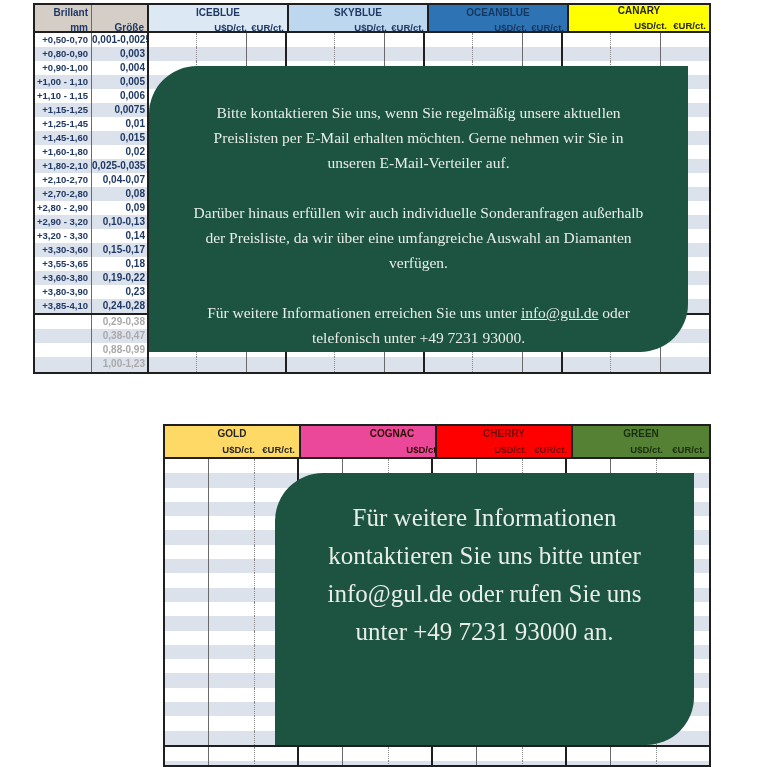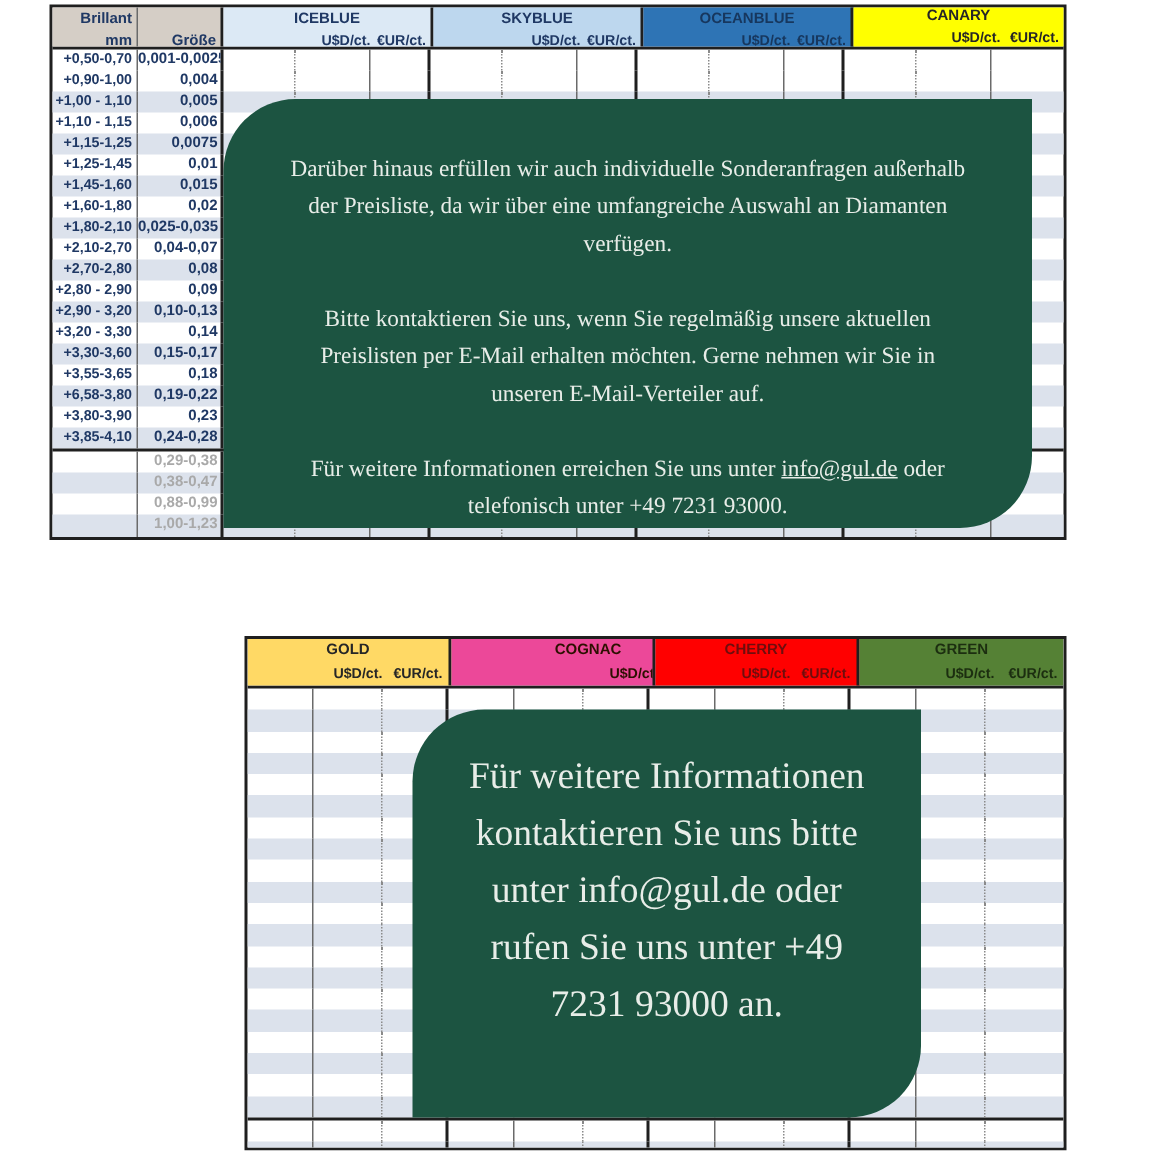--- a/index.html
+++ b/index.html
@@ -68,21 +68,21 @@
   .row .q3:last-child{border-right:none;}
   .t2 .extra{border-top:2px solid var(--thick);}
 
   
   .overlay{position:absolute;background:var(--greenbox);color:var(--greentext);
            font-family:"Liberation Serif",serif;text-align:center;z-index:5;}
   .ov1{left:149px;top:66px;width:539px;height:286px;border-radius:48px 0 48px 0;
        padding:34px 40px 0 40px;font-size:15.5px;line-height:25px;}
   .ov1 p{margin:0 0 25px 0;}
   .ov1 p:last-child{margin:0;}
-  .ov2{left:275px;top:473px;width:339px;height:272px;border-radius:48px 0 48px 0;
+  .ov2{left:275px;top:473px;width:419px;height:272px;border-radius:48px 0 48px 0;
        padding:26px 25px 0 25px;font-size:25px;line-height:38px;}
   .u{text-decoration:underline;cursor:pointer;}
 </style>
 </head>
 <body>
 
 <div class="canvas">
 
   <div class="sheet t1">
     <div class="hrow">
@@ -138,20 +138,36 @@
           <div class="cell g1"></div>
           <div class="cell g2"></div>
           <div class="cell g3"></div>
           <div class="cell g1"></div>
           <div class="cell g2"></div>
           <div class="cell g3"></div>
           <div class="cell g1"></div>
           <div class="cell g2"></div>
           <div class="cell g3"></div>
         </div>
+        <div class="row stripe">
+          <div class="cell c-mm">+0,80-0,90</div>
+          <div class="cell c-size">0,003</div>
+          <div class="cell g1"></div>
+          <div class="cell g2"></div>
+          <div class="cell g3"></div>
+          <div class="cell g1"></div>
+          <div class="cell g2"></div>
+          <div class="cell g3"></div>
+          <div class="cell g1"></div>
+          <div class="cell g2"></div>
+          <div class="cell g3"></div>
+          <div class="cell g1"></div>
+          <div class="cell g2"></div>
+          <div class="cell g3"></div>
+        </div>
         <div class="row">
           <div class="cell c-mm">+0,90-1,00</div>
           <div class="cell c-size">0,004</div>
           <div class="cell g1"></div>
           <div class="cell g2"></div>
           <div class="cell g3"></div>
           <div class="cell g1"></div>
           <div class="cell g2"></div>
           <div class="cell g3"></div>
           <div class="cell g1"></div>
@@ -379,21 +395,21 @@
           <div class="cell g2"></div>
           <div class="cell g3"></div>
           <div class="cell g1"></div>
           <div class="cell g2"></div>
           <div class="cell g3"></div>
           <div class="cell g1"></div>
           <div class="cell g2"></div>
           <div class="cell g3"></div>
         </div>
         <div class="row stripe">
-          <div class="cell c-mm">+6,58-3,80</div>
+          <div class="cell c-mm">+3,60-3,80</div>
           <div class="cell c-size">0,19-0,22</div>
           <div class="cell g1"></div>
           <div class="cell g2"></div>
           <div class="cell g3"></div>
           <div class="cell g1"></div>
           <div class="cell g2"></div>
           <div class="cell g3"></div>
           <div class="cell g1"></div>
           <div class="cell g2"></div>
           <div class="cell g3"></div>
@@ -845,22 +861,22 @@
           <div class="cell q2"></div>
           <div class="cell q3"></div>
           <div class="cell q1"></div>
           <div class="cell q2"></div>
           <div class="cell q3"></div>
         </div>
       </div>
   </div>
 
   <div class="overlay ov1">
+    <p>Bitte kontaktieren Sie uns, wenn Sie regelmäßig unsere aktuellen Preislisten per E-Mail erhalten möchten. Gerne nehmen wir Sie in unseren E-Mail-Verteiler auf.</p>
     <p>Darüber hinaus erfüllen wir auch individuelle Sonderanfragen außerhalb der Preisliste, da wir über eine umfangreiche Auswahl an Diamanten verfügen.</p>
-    <p>Bitte kontaktieren Sie uns, wenn Sie regelmäßig unsere aktuellen Preislisten per E-Mail erhalten möchten. Gerne nehmen wir Sie in unseren E-Mail-Verteiler auf.</p>
     <p><span>Für weitere Informationen erreichen Sie uns unter </span><span class="u">info@gul.de</span><span> oder telefonisch unter +49 7231 93000.</span></p>
   </div>
 
   <div class="overlay ov2">
     <p>Für weitere Informationen kontaktieren Sie uns bitte unter info@gul.de oder rufen Sie uns unter +49 7231 93000 an.</p>
   </div>
 
 </div>
 
 </body></html>

